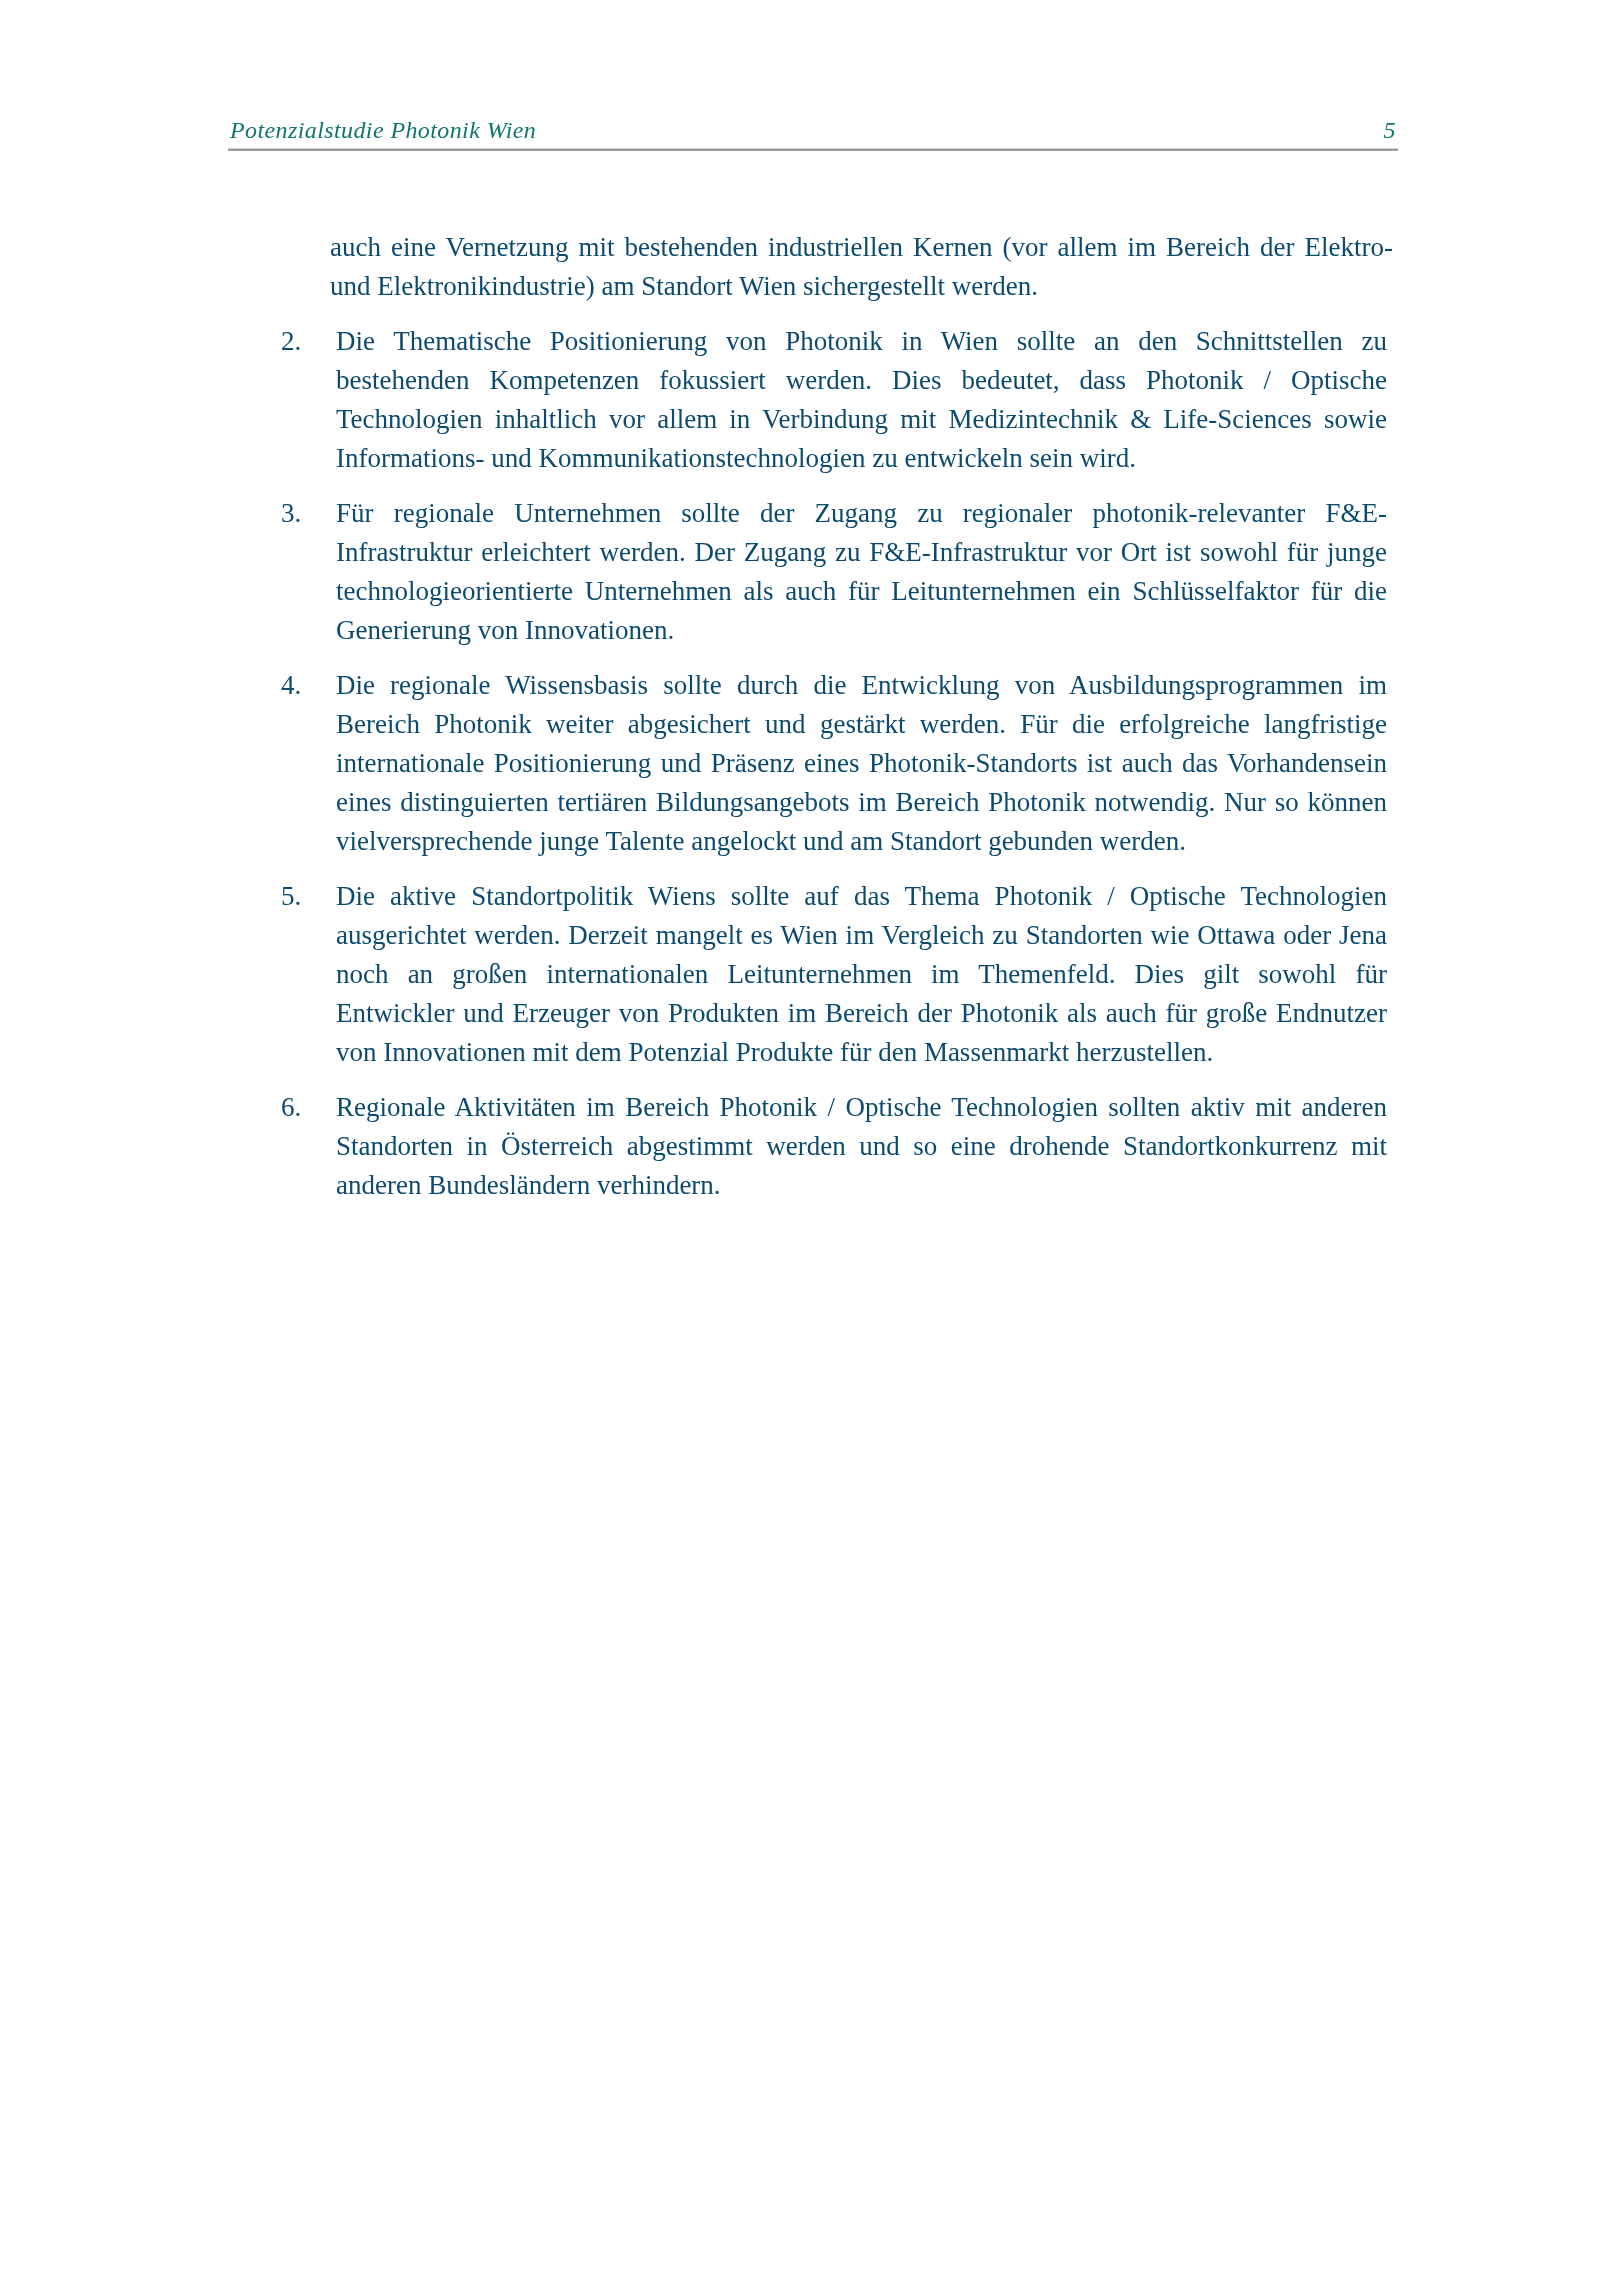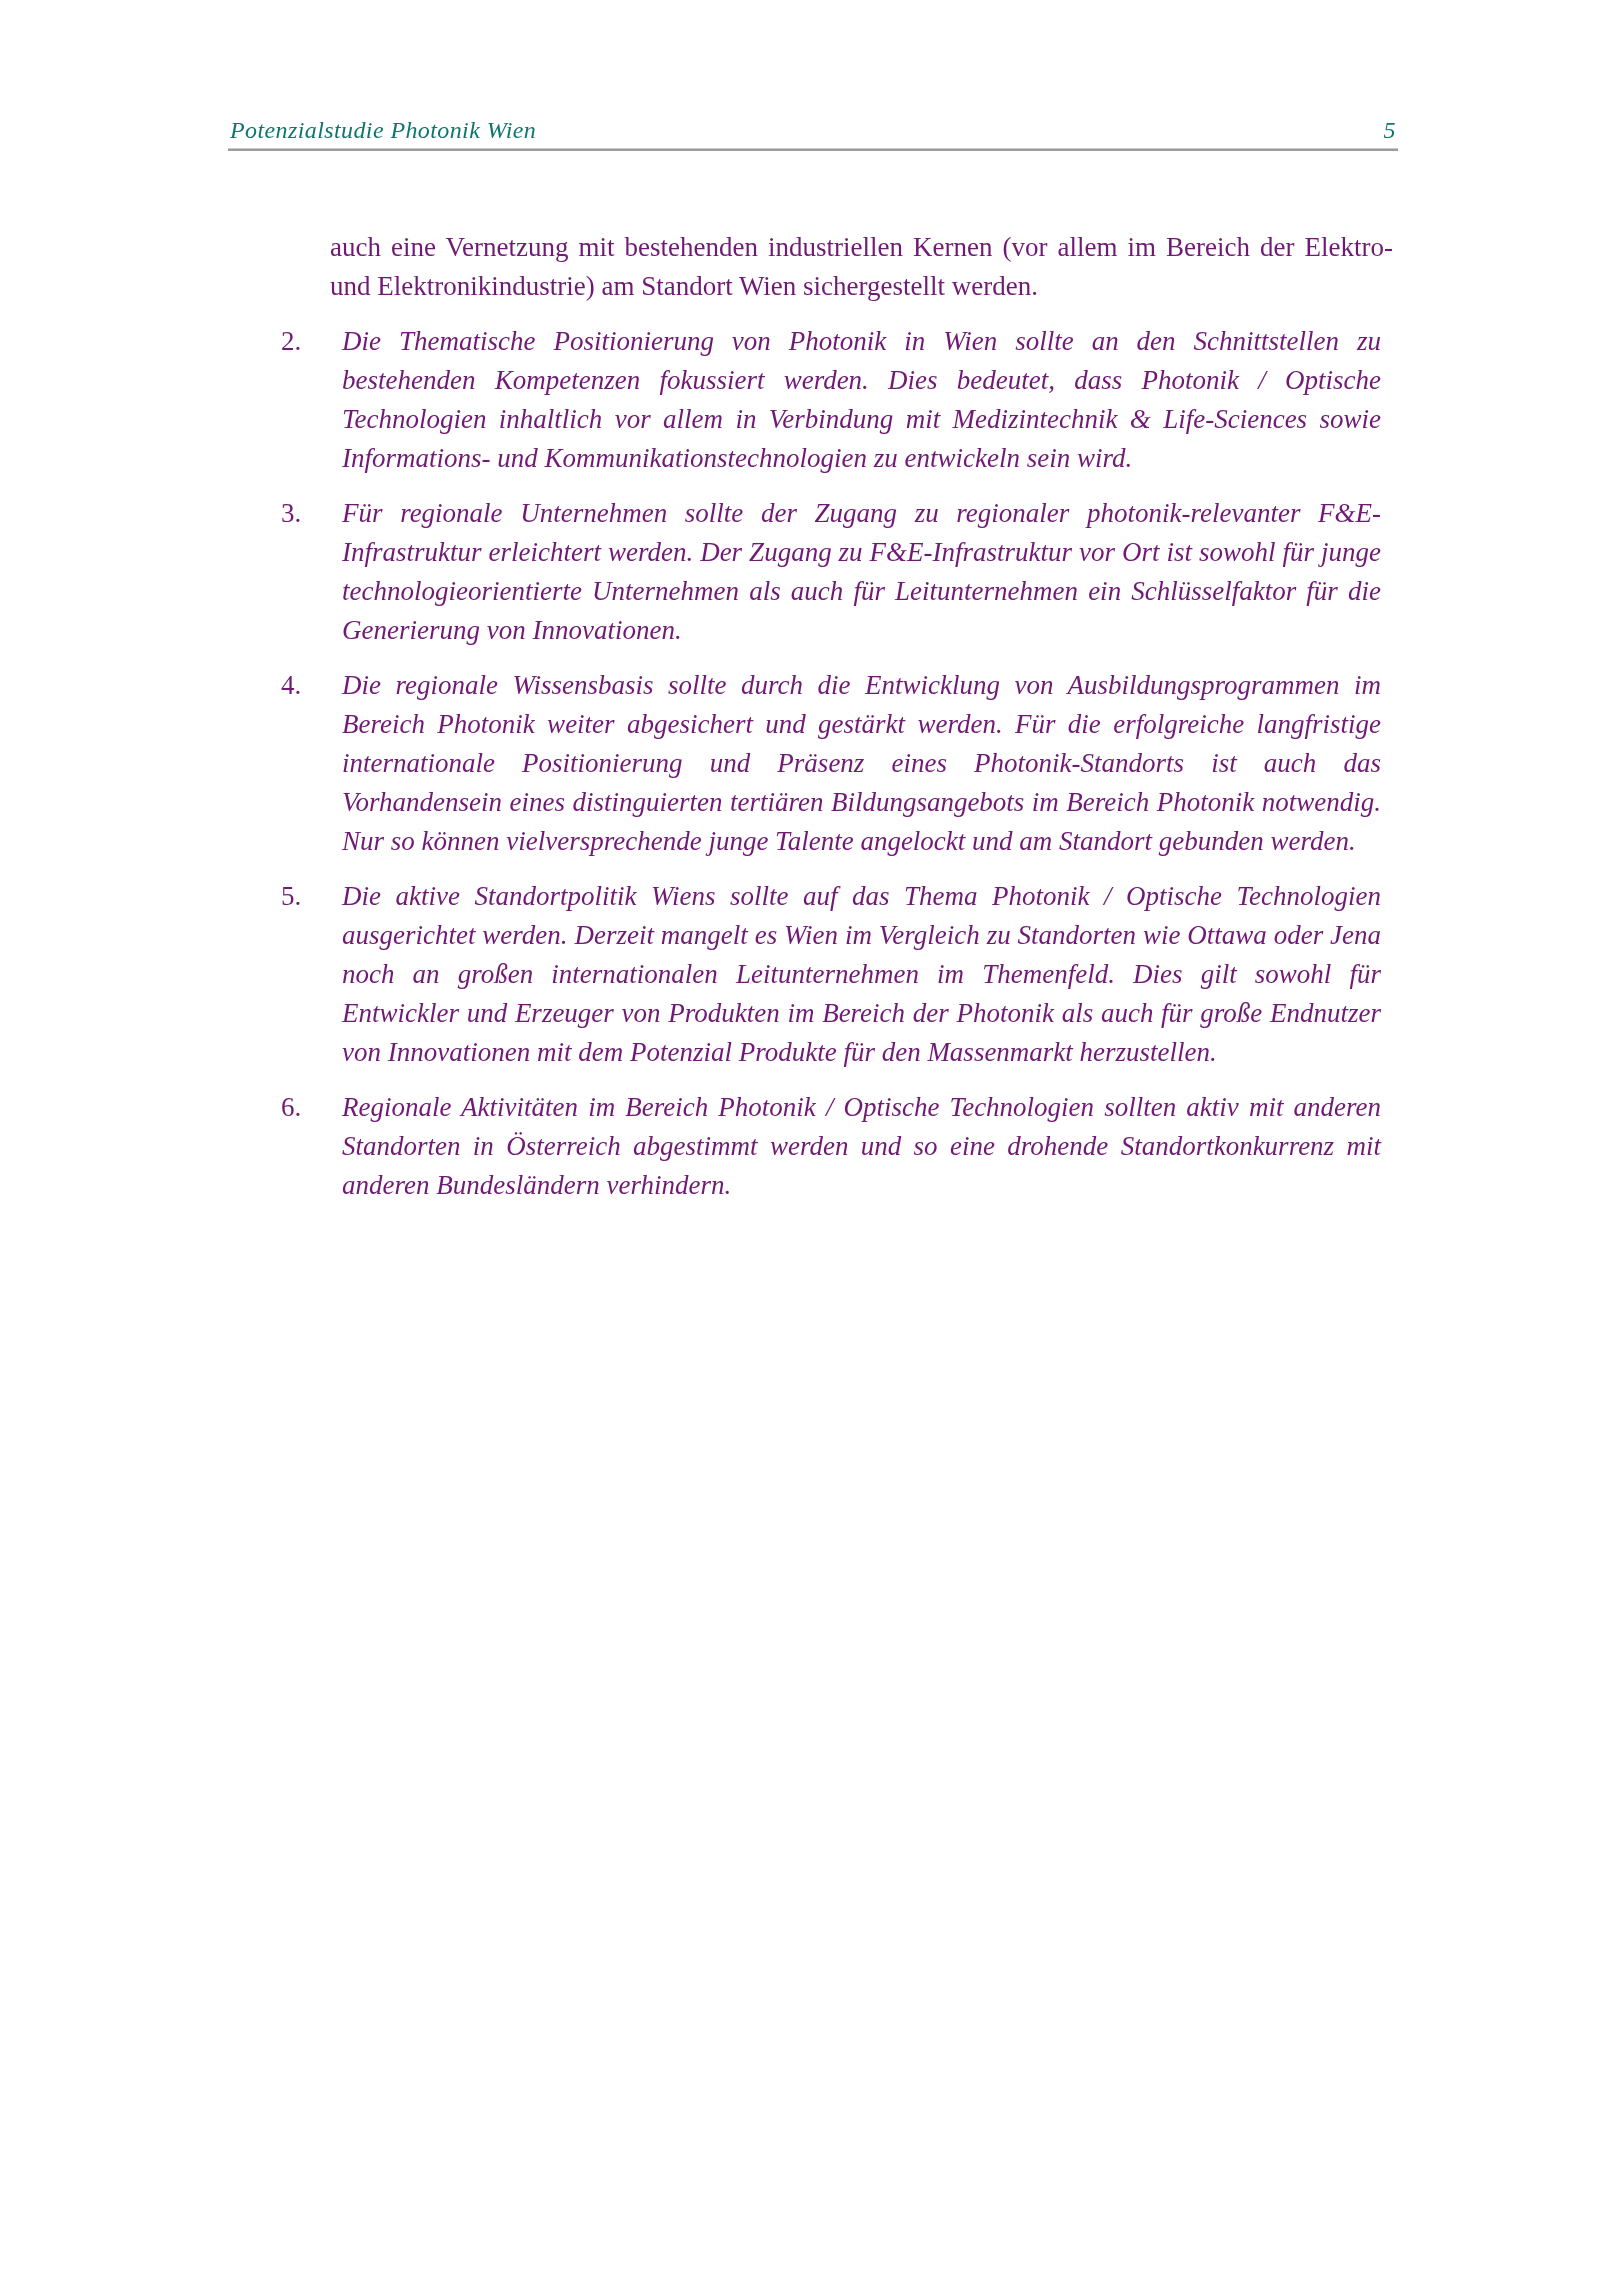--- a/index.html
+++ b/index.html
@@ -37,38 +37,37 @@
     background: #9c9c9c;
     border-top: 0.8px solid #c9c9c9;
   }
   .content {
     position: absolute;
     left: 330px;
     top: 228px;
     width: 1063px;
     font-size: 27px;
     line-height: 39px;
-    color: #701a75;
+    color: #0c4a6e;
     text-align: justify;
   }
   .content p {
     margin: 0 0 16px 0;
   }
   .list-item {
     position: relative;
     margin-bottom: 16px;
   }
   .list-item .num {
     position: absolute;
     left: -49px;
     top: 0;
   }
   .list-item p {
-    margin: 12px;
-    font-style: italic;
+    margin: 6px;
   }
 </style>
 </head>
 <body>
 
 <div class="page">
 
   <div class="header">
     <span class="header-title">Potenzialstudie Photonik Wien</span>
     <span class="header-page-number">5</span>

